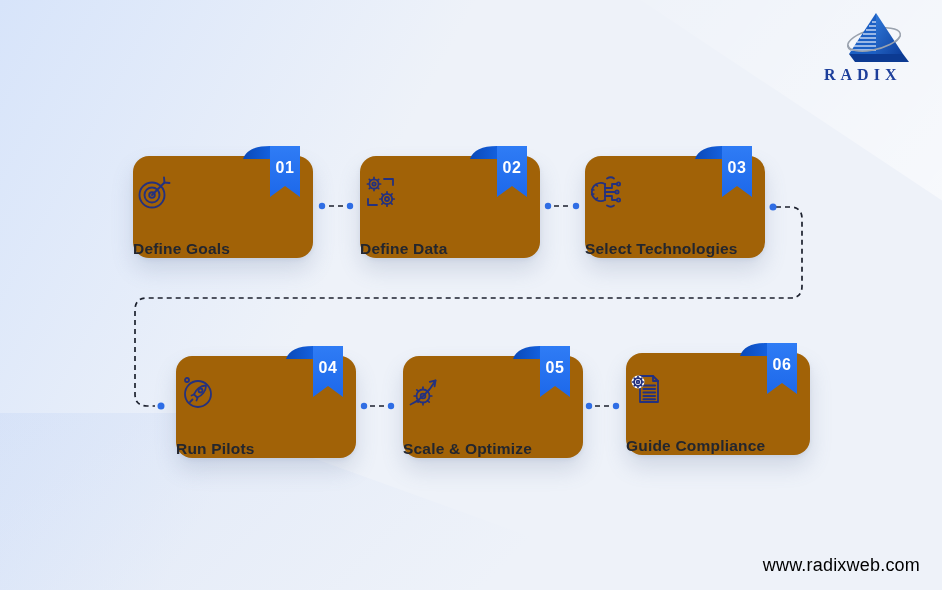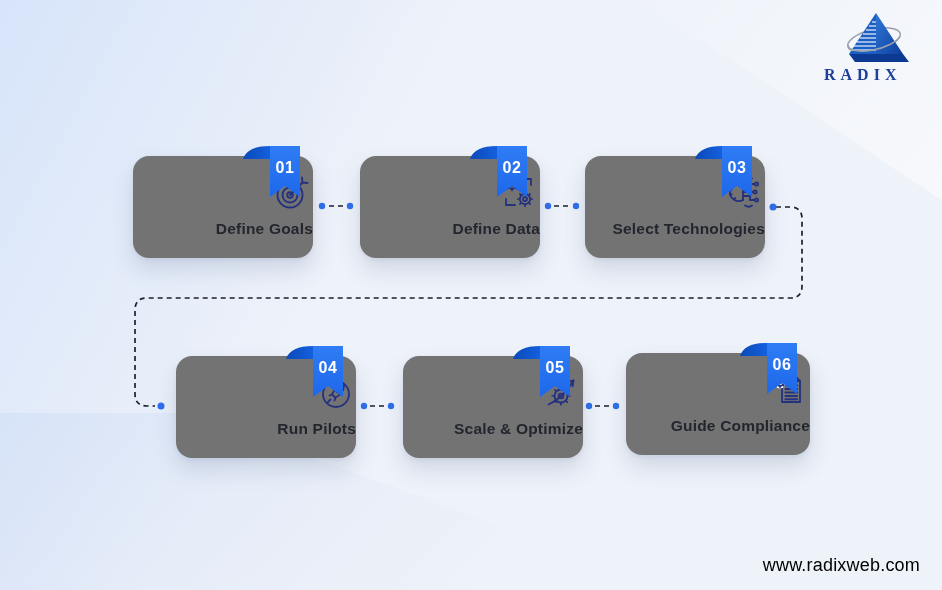--- a/index.html
+++ b/index.html
@@ -30,30 +30,30 @@
     text-align:center;font-size:28px;font-weight:700;
     color:#1d2330;letter-spacing:.2px;
   }
   .title .hl{color:#2a6cf0;}
   .logo{position:absolute;top:10px;right:14px;width:104px;}
   .logo .logo-text{
     font-family:"Liberation Serif", serif;font-weight:700;
     font-size:16px;letter-spacing:5px;color:#1d3f9b;margin-top:-2px;
   }
   .card{
-    position:absolute;width:180px;height:102px;background:#737373;
+    position:absolute;width:180px;height:102px;background:#a16207;
     border-radius:16px;
     box-shadow:0 12px 22px rgba(90,110,150,.20), 0 2px 4px rgba(90,110,150,.10);
-    display:flex;flex-direction:column;align-items:flex-end;
-    padding-top:15px;box-sizing:border-box;
+    display:flex;flex-direction:column;align-items:flex-start;
+    padding-top:15px;box-sizing:border-box;gap:20px;
   }
   .card .icon{width:42px;height:42px;}
   .card .label{
     margin-top:7px;font-size:15.5px;font-weight:600;color:#23262e;
-    letter-spacing:.2px;white-space:nowrap;margin-left:48px;
+    letter-spacing:.2px;white-space:nowrap;
   }
   .ribbon{position:absolute;top:-10px;right:12px;width:58px;height:62px;}
   .ribbon-num{
     position:absolute;top:3px;right:13px;width:30px;text-align:center;
     color:#ffffff;font-size:16px;font-weight:700;letter-spacing:.5px;
   }
   .connectors{position:absolute;inset:0;pointer-events:none;}
   .footer{
     position:absolute;right:22px;bottom:14px;
     font-size:18px;color:#000000;letter-spacing:.2px;margin-top:29px;

